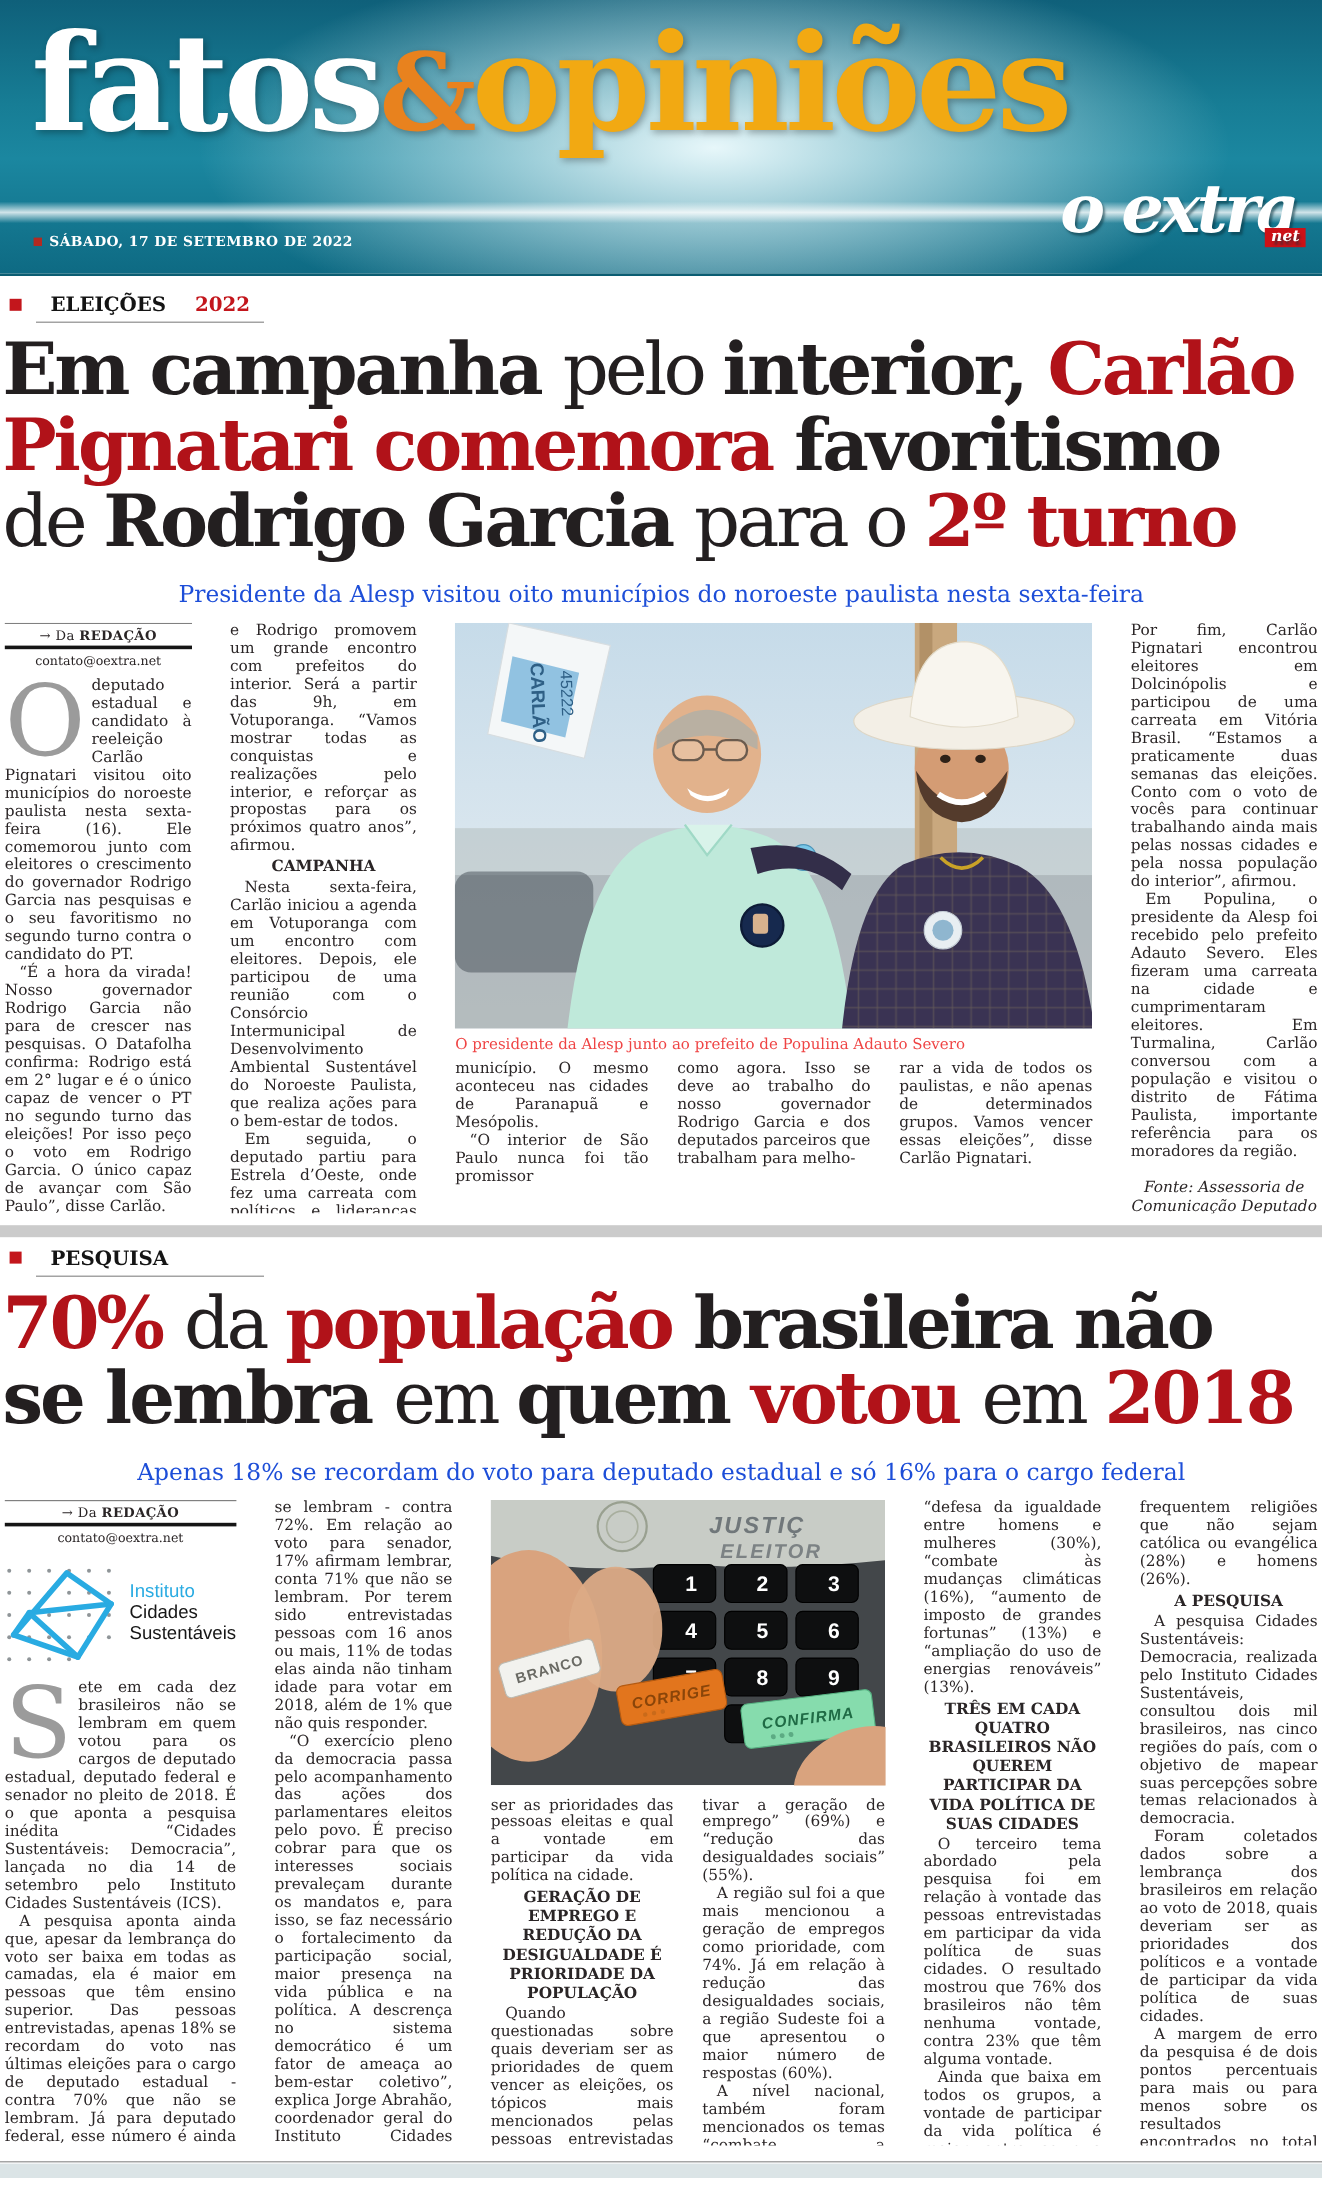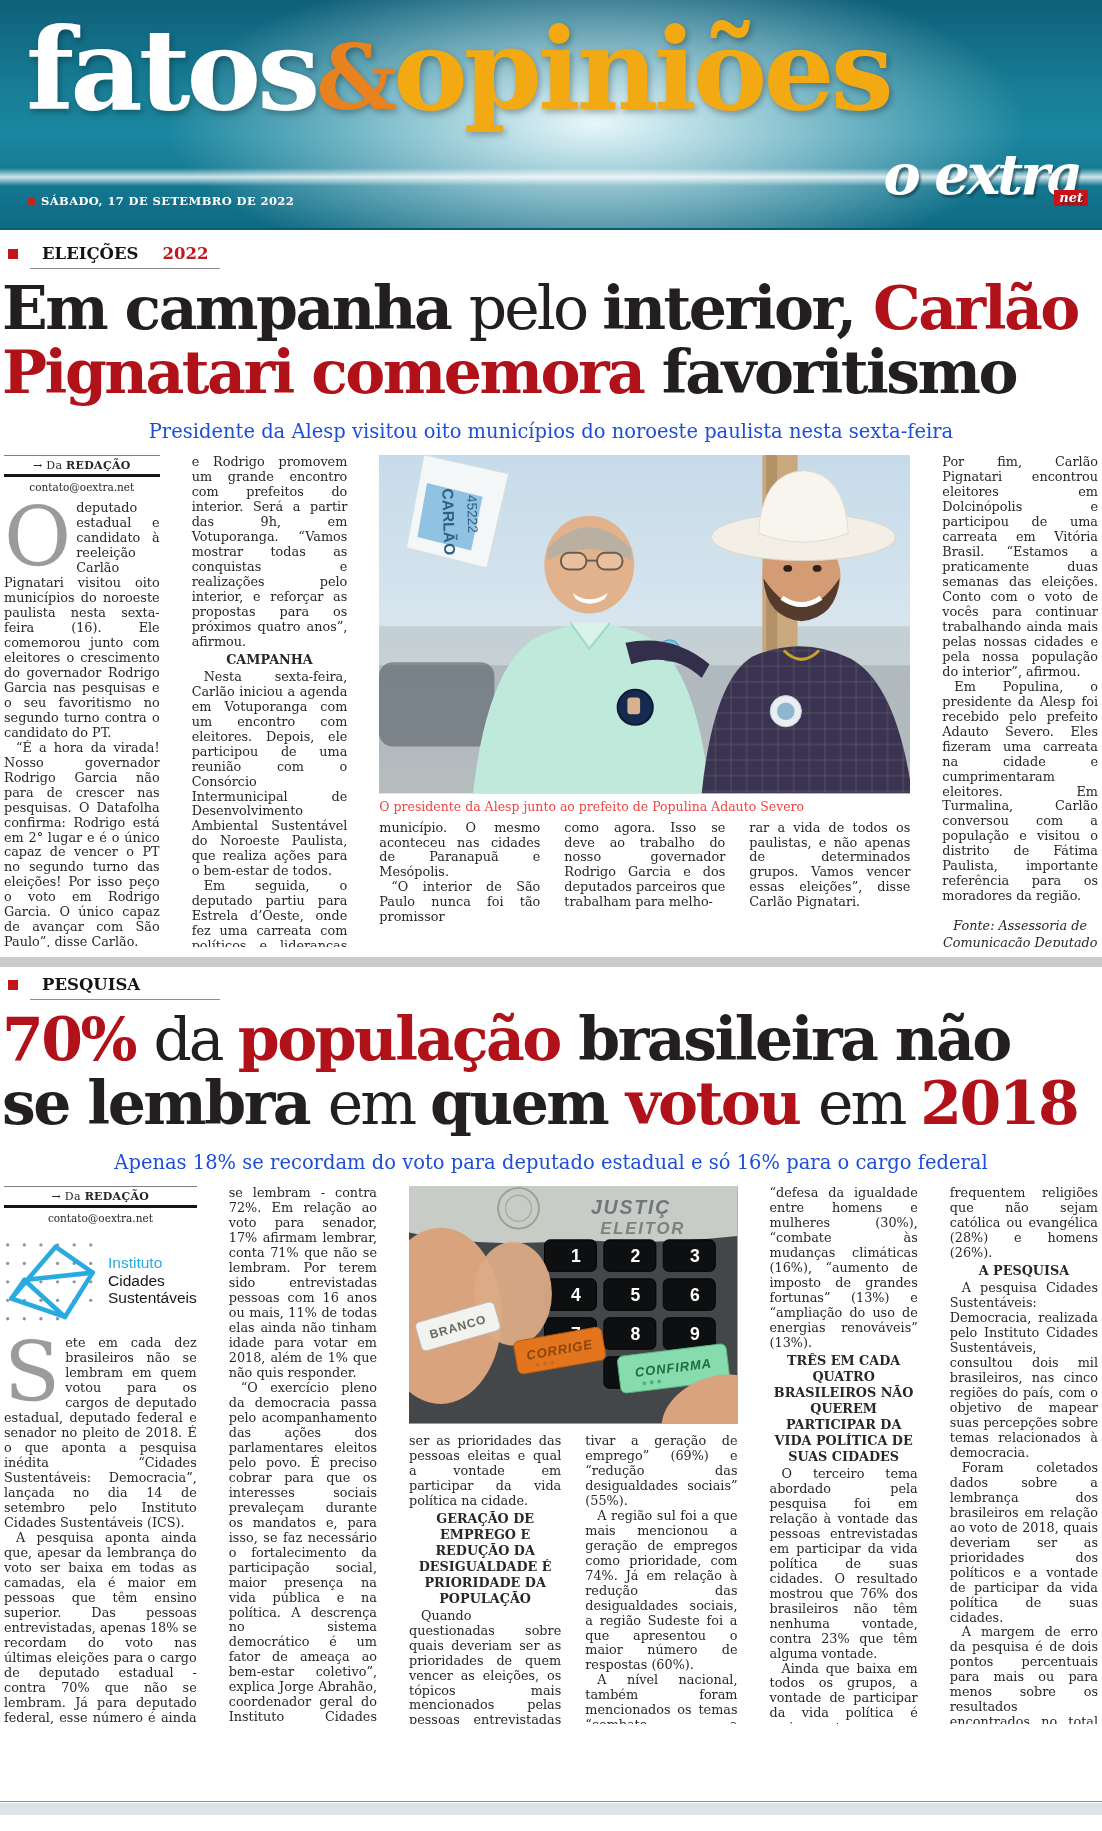--- a/index.html
+++ b/index.html
@@ -88,20 +88,21 @@
   <div class="tag">
     <span class="sq"></span>
     <span>ELEIÇÕES</span>
     <span class="year">2022</span>
   </div>
   <div class="tag-underline"></div>
 
   <h1 class="headline">
     <div class="hl-line"><span class="b">Em campanha </span><span class="l">pelo </span><span class="b">interior, </span><span class="r">Carlão</span></div>
     <div class="hl-line"><span class="r">Pignatari comemora </span><span class="b">favoritismo</span></div>
+    <div class="hl-line"><span class="l">de </span><span class="b">Rodrigo Garcia </span><span class="l">para o </span><span class="r">2º turno</span></div>
   </h1>
 
   <div class="subhead">Presidente da Alesp visitou oito municípios do noroeste paulista nesta sexta-feira</div>
 
   <div class="article article1">
 
     <section class="col">
       <div class="byline-box">
         <div class="byline-top"></div>
         <div class="byline-line"><span>→</span> <span>Da</span> <b>REDAÇÃO</b></div>

